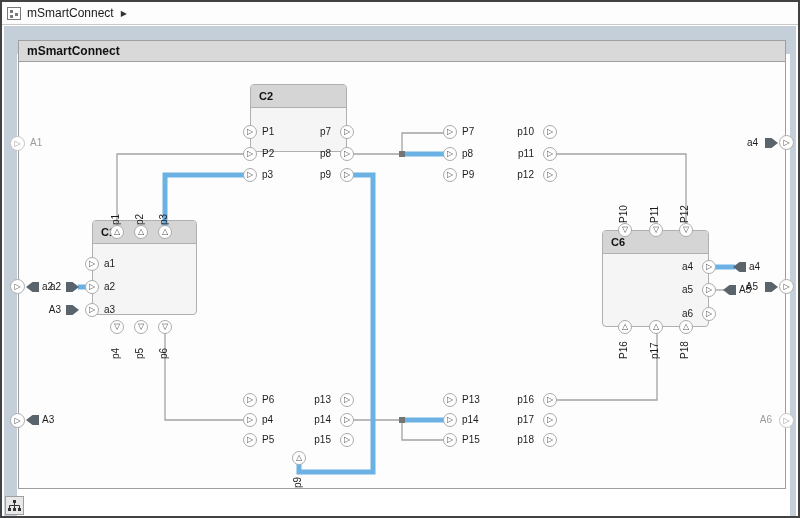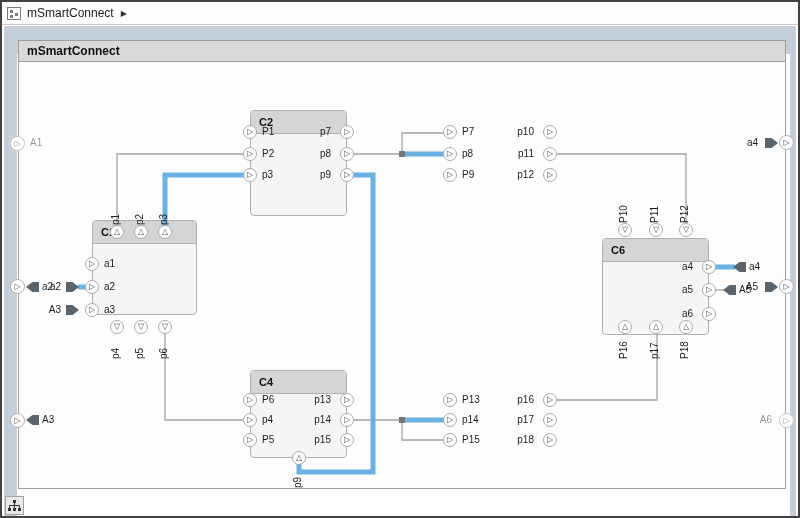--- a/index.html
+++ b/index.html
@@ -49,27 +49,24 @@
 
   <div class="arch-frame">
     <div class="arch-header">
       <span>mSmartConnect</span>
     </div>
   </div>
 
   <div class="comp" style="left:90px;top:218px;width:105px;height:95px">
     <div class="comp-header"><span>C1</span></div>
   </div>
-  <div class="comp" style="left:248px;top:108px;width:97px;height:106px">
+  <div class="comp" style="left:248px;top:82px;width:97px;height:68px">
     <div class="comp-header"><span>C2</span></div>
   </div>
-  <div class="comp" style="left:248px;top:368px;width:97px;height:88px">
-    <div class="comp-header"><span>C4</span></div>
-  </div>
-  <div class="comp" style="left:600px;top:236px;width:107px;height:97px">
+  <div class="comp" style="left:600px;top:228px;width:107px;height:97px">
     <div class="comp-header"><span>C6</span></div>
   </div>
 
   <svg class="wires" width="800" height="518">
     <g stroke="#a3a3a3" stroke-width="1.3" fill="none">
       <path d="M115,230 V152 H248"></path>
       <path d="M345,152 H400"></path>
       <path d="M400,152 V131 H448"></path>
       <path d="M548,152 H684 V228"></path>
       <path d="M163,325 V418 H248"></path>

